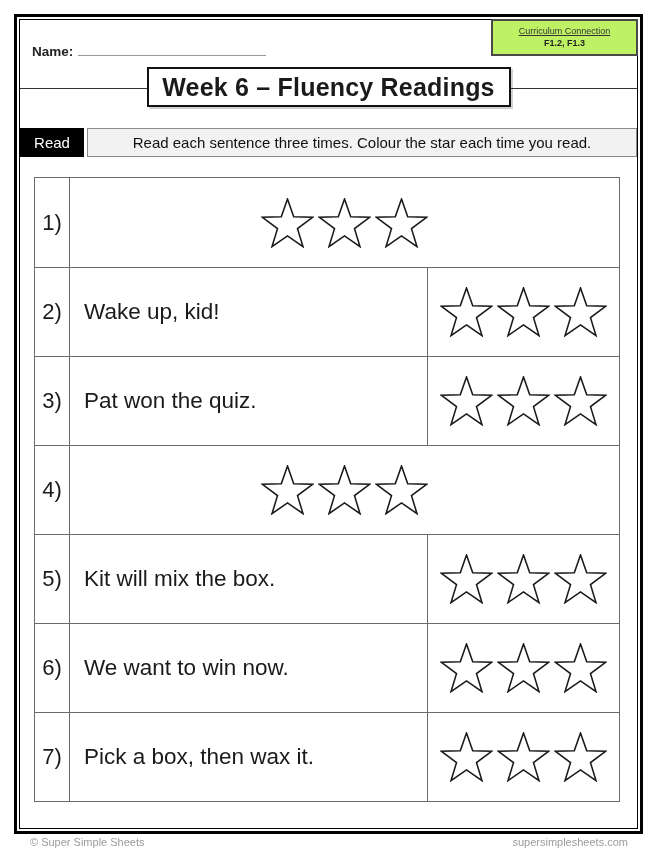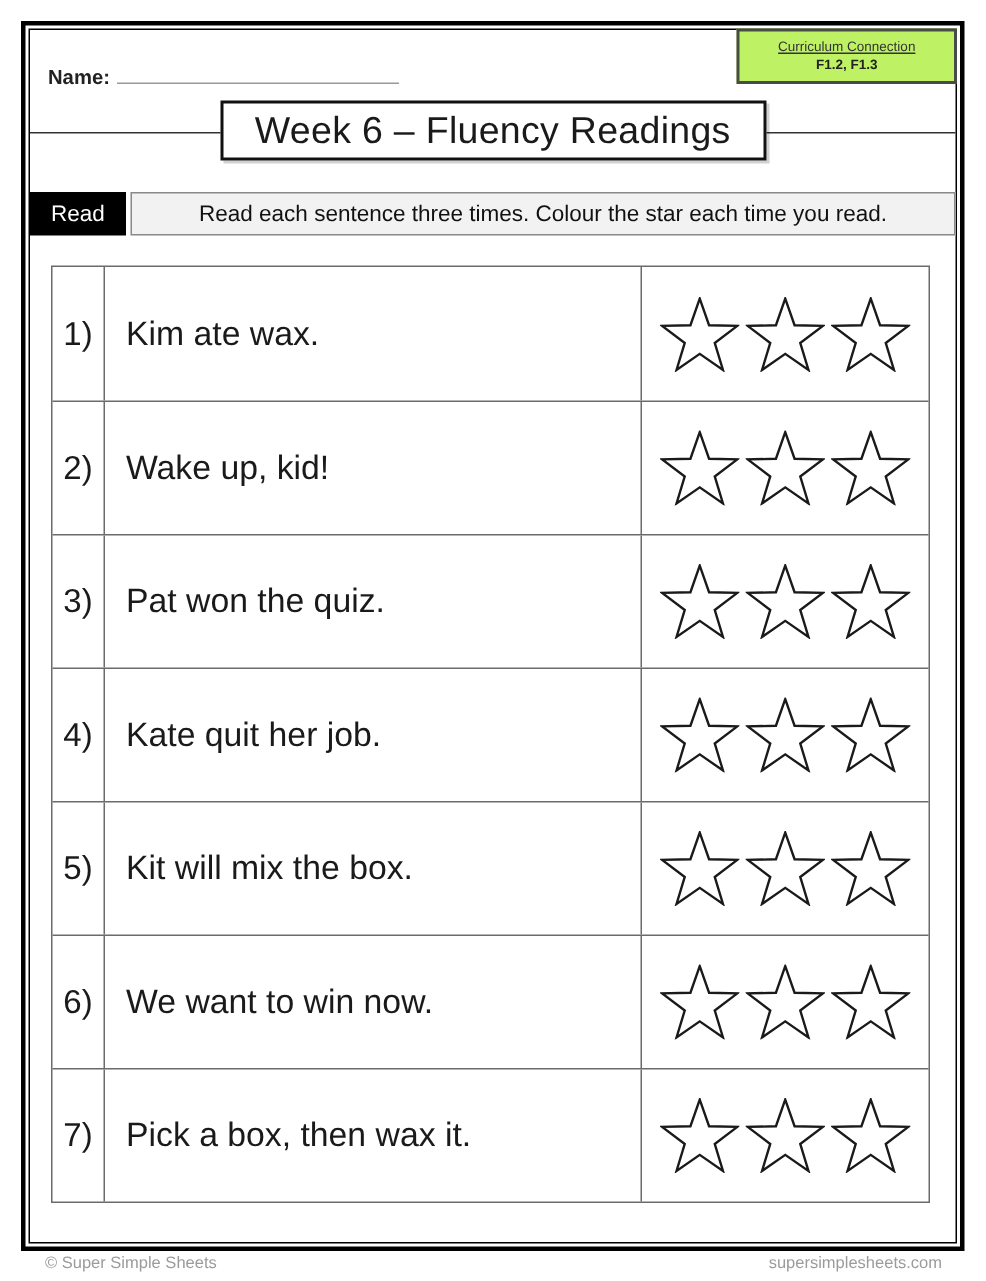--- a/index.html
+++ b/index.html
@@ -22,21 +22,21 @@
                     padding:4px 4px 5px 4px; text-align:center; line-height:1.35; }
   .curriculum-title { font-size:9px; color:#333; text-decoration:underline; }
   .curriculum-codes { font-size:9px; color:#222; font-weight:bold; }
 
   
   .title-rule { position:absolute; left:0; right:0; top:68px; border-top:1.5px solid #333; }
   .title-box  { position:absolute; left:50%; transform:translateX(-50%); top:47px;
                 width:364px; height:40px; background:#fff; border:2px solid #111;
                 box-shadow:2px 2px 0 rgba(0,0,0,0.18);
                 display:flex; align-items:center; justify-content:center;
-                font-size:25px; font-weight:normal; letter-spacing:0.2px; white-space:nowrap; }
+                font-size:25px; font-weight:bold; letter-spacing:0.2px; white-space:nowrap; }
 
   
   .read-row   { position:absolute; left:0; right:0; top:108px; height:29px; }
   .read-badge { position:absolute; left:0; top:0; width:64px; height:29px; background:#000; color:#fff;
                 display:flex; align-items:center; justify-content:center; font-size:15px;text-align:right; }
   .instruction-bar { position:absolute; left:67px; right:0; top:0; height:29px;
                 background:#f2f2f2; border:1px solid #8a8a8a;
                 display:flex; align-items:center; justify-content:center;
                 font-size:15px; color:#111; white-space:nowrap; }
 
@@ -78,21 +78,20 @@
       <div class="title-box">Week 6 – Fluency Readings</div>
 
       <div class="read-row">
         <div class="read-badge">Read</div>
         <div class="instruction-bar">Read each sentence three times. Colour the star each time you read.</div>
       </div>
 
       <div class="readings-table">
   <div class="t-row">
     <div class="cell-num">1)</div>
-    <div class="cell-sentence">Kim ate wax.</div>
     <div class="cell-stars">
       <svg class="star-svg" viewBox="0 0 100 95" xmlns="http://www.w3.org/2000/svg">
         <polygon points="50,2 61.8,35.8 97.6,36.6 69,58.2 79.4,92.4 50,72 20.6,92.4 31,58.2 2.4,36.6 38.2,35.8" fill="#ffffff" stroke="#1a1a1a" stroke-width="3" stroke-linejoin="miter"></polygon>
       </svg>
     <svg class="star-svg" viewBox="0 0 100 95" xmlns="http://www.w3.org/2000/svg">
         <polygon points="50,2 61.8,35.8 97.6,36.6 69,58.2 79.4,92.4 50,72 20.6,92.4 31,58.2 2.4,36.6 38.2,35.8" fill="#ffffff" stroke="#1a1a1a" stroke-width="3" stroke-linejoin="miter"></polygon>
       </svg>
               <svg class="star-svg" viewBox="0 0 100 95" xmlns="http://www.w3.org/2000/svg">
         <polygon points="50,2 61.8,35.8 97.6,36.6 69,58.2 79.4,92.4 50,72 20.6,92.4 31,58.2 2.4,36.6 38.2,35.8" fill="#ffffff" stroke="#1a1a1a" stroke-width="3" stroke-linejoin="miter"></polygon>
       </svg>
@@ -126,21 +125,20 @@
         <polygon points="50,2 61.8,35.8 97.6,36.6 69,58.2 79.4,92.4 50,72 20.6,92.4 31,58.2 2.4,36.6 38.2,35.8" fill="#ffffff" stroke="#1a1a1a" stroke-width="3" stroke-linejoin="miter"></polygon>
       </svg>
               <svg class="star-svg" viewBox="0 0 100 95" xmlns="http://www.w3.org/2000/svg">
         <polygon points="50,2 61.8,35.8 97.6,36.6 69,58.2 79.4,92.4 50,72 20.6,92.4 31,58.2 2.4,36.6 38.2,35.8" fill="#ffffff" stroke="#1a1a1a" stroke-width="3" stroke-linejoin="miter"></polygon>
       </svg>
             </div>
   </div>
 
   <div class="t-row">
     <div class="cell-num">4)</div>
-    <div class="cell-sentence">Kate quit her job.</div>
     <div class="cell-stars">
       <svg class="star-svg" viewBox="0 0 100 95" xmlns="http://www.w3.org/2000/svg">
         <polygon points="50,2 61.8,35.8 97.6,36.6 69,58.2 79.4,92.4 50,72 20.6,92.4 31,58.2 2.4,36.6 38.2,35.8" fill="#ffffff" stroke="#1a1a1a" stroke-width="3" stroke-linejoin="miter"></polygon>
       </svg>
     <svg class="star-svg" viewBox="0 0 100 95" xmlns="http://www.w3.org/2000/svg">
         <polygon points="50,2 61.8,35.8 97.6,36.6 69,58.2 79.4,92.4 50,72 20.6,92.4 31,58.2 2.4,36.6 38.2,35.8" fill="#ffffff" stroke="#1a1a1a" stroke-width="3" stroke-linejoin="miter"></polygon>
       </svg>
               <svg class="star-svg" viewBox="0 0 100 95" xmlns="http://www.w3.org/2000/svg">
         <polygon points="50,2 61.8,35.8 97.6,36.6 69,58.2 79.4,92.4 50,72 20.6,92.4 31,58.2 2.4,36.6 38.2,35.8" fill="#ffffff" stroke="#1a1a1a" stroke-width="3" stroke-linejoin="miter"></polygon>
       </svg>

